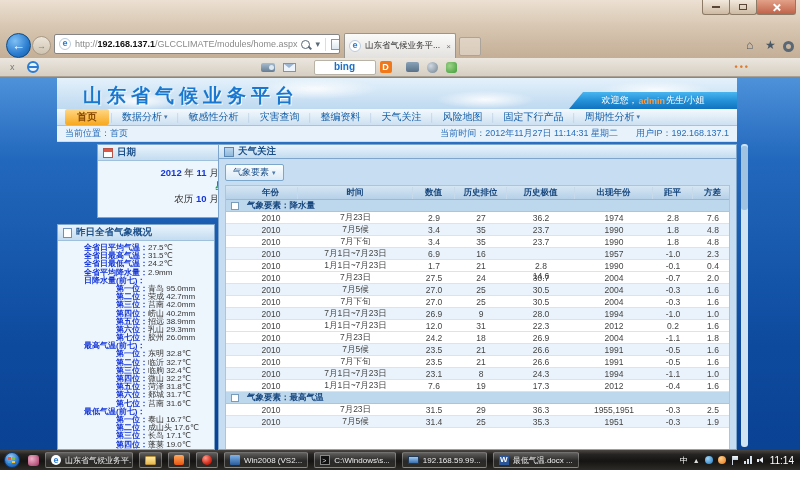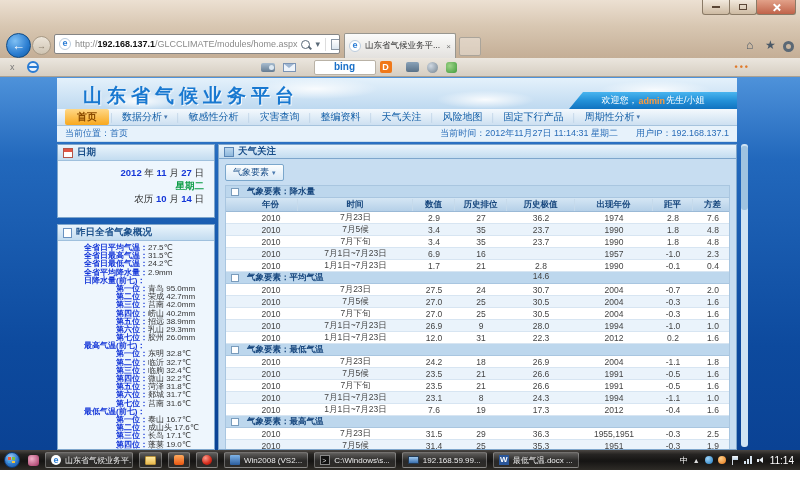--- a/index.html
+++ b/index.html
@@ -89,21 +89,21 @@
     border-radius:2px;color:#8a4a00;font-weight:bold;}
   .nav-sep{color:#b6cce1;font-size:8px;}
   .nav-arrow{font-size:7px;color:#4a7ab0;}
   .crumbrow{position:absolute;left:0;top:48px;width:680px;height:16px;box-sizing:border-box;background:#e7f2fb;
     border-bottom:1px solid #c9dded;display:flex;align-items:center;font-size:9px;color:#2a6db8;}
   .crumb{margin-left:8px;} .status{margin-left:auto;} .ip{margin:0 8px 0 18px;}
 
   
   .sidebar{position:absolute;left:0;top:66px;width:158px;height:306px;}
   .panel{position:absolute;left:0;width:158px;box-sizing:border-box;border:1px solid #7ea6cc;background:#eef6fd;overflow:hidden;}
-  .panel1{top:0;height:74px;}
+  .panel1{top:0;height:74px;margin-left:40px;}
   .panel2{top:80px;height:226px;}
   .phead{height:15px;background:linear-gradient(#eaf4fc,#c3dcf0);border-bottom:1px solid #9fc0dd;
     display:flex;align-items:center;font-size:9.5px;font-weight:bold;color:#1a4f8a;padding-left:5px;gap:4px;}
   .cal-ico{width:8px;height:8px;background:#fff;border:1px solid #b55549;position:relative;flex:none;}
   .cal-ico::before{content:"";position:absolute;left:0;right:0;top:0;height:3px;background:#e05545;}
   .sheet-ico{width:7px;height:8px;background:#fff;border:1px solid #6a92c0;flex:none;}
   .grid-ico{width:8px;height:8px;background:linear-gradient(#bcd8f0,#8fb8dc);border:1px solid #5a86b5;flex:none;}
   .cal-body{padding:5px 10px 0 0;text-align:right;font-size:9.5px;line-height:13px;color:#333;}
   .c-num{color:#1436d8;font-weight:bold;} .c-green{color:#0b9c44;font-weight:bold;} .c-plain{color:#333;}
   .ov-body{padding:3px 2px 0 8px;font-size:8px;line-height:8.2px;color:#333;white-space:nowrap;}
@@ -343,35 +343,35 @@
         <div class="mhead">
           <span class="grid-ico"></span>
           <span>天气关注</span>
         </div>
         <div class="mbody">
           <div class="filterbtn">
             <span>气象要素</span>
             <span class="nav-arrow">▾</span>
           </div>
           <div class="tablewrap">
-              <div class="trow tgroup">
-                <div class="cb"></div>
-                <span class="gname">气象要素：降水量</span>
-              </div>
               <div class="trow thead">
                 <div class="tc" style="width: 18px;"></div>
                 <div class="tc" style="width: 54px;">年份</div>
                 <div class="tc" style="width: 115px;">时间</div>
                 <div class="tc" style="width: 42px;">数值</div>
                 <div class="tc" style="width: 52px;">历史排位</div>
                 <div class="tc" style="width: 68px;">历史极值</div>
                 <div class="tc" style="width: 78px;">出现年份</div>
                 <div class="tc" style="width: 40px;">距平</div>
                 <div class="tc" style="width: 40px;">方差</div>
               </div>
+              <div class="trow tgroup">
+                <div class="cb"></div>
+                <span class="gname">气象要素：降水量</span>
+              </div>
               <div class="trow">
                 <div class="tc" style="width: 18px;"></div>
                 <div class="tc" style="width: 54px;">2010</div>
                 <div class="tc" style="width: 115px;">7月23日</div>
                 <div class="tc" style="width: 42px;">2.9</div>
                 <div class="tc" style="width: 52px;">27</div>
                 <div class="tc" style="width: 68px;">36.2</div>
                 <div class="tc" style="width: 78px;">1974</div>
                 <div class="tc" style="width: 40px;">2.8</div>
                 <div class="tc" style="width: 40px;">7.6</div>
@@ -413,24 +413,20 @@
                 <div class="tc" style="width: 18px;"></div>
                 <div class="tc" style="width: 54px;">2010</div>
                 <div class="tc" style="width: 115px;">1月1日~7月23日</div>
                 <div class="tc" style="width: 42px;">1.7</div>
                 <div class="tc" style="width: 52px;">21</div>
                 <div class="tc" style="width: 68px;">2.8</div>
                 <div class="tc" style="width: 78px;">1990</div>
                 <div class="tc" style="width: 40px;">-0.1</div>
                 <div class="tc" style="width: 40px;">0.4</div>
               </div>
-              <div class="trow tgroup">
-                <div class="cb"></div>
-                <span class="gname">气象要素：平均气温</span>
-              </div>
               <div class="trow">
                 <div class="tc" style="width: 18px;"></div>
                 <div class="tc" style="width: 54px;">2010</div>
                 <div class="tc" style="width: 115px;">7月23日</div>
                 <div class="tc" style="width: 42px;">27.5</div>
                 <div class="tc" style="width: 52px;">24</div>
                 <div class="tc" style="width: 68px;">30.7</div>
                 <div class="tc" style="width: 78px;">2004</div>
                 <div class="tc" style="width: 40px;">-0.7</div>
                 <div class="tc" style="width: 40px;">2.0</div>
@@ -471,24 +467,20 @@
               <div class="trow">
                 <div class="tc" style="width: 18px;"></div>
                 <div class="tc" style="width: 54px;">2010</div>
                 <div class="tc" style="width: 115px;">1月1日~7月23日</div>
                 <div class="tc" style="width: 42px;">12.0</div>
                 <div class="tc" style="width: 52px;">31</div>
                 <div class="tc" style="width: 68px;">22.3</div>
                 <div class="tc" style="width: 78px;">2012</div>
                 <div class="tc" style="width: 40px;">0.2</div>
                 <div class="tc" style="width: 40px;">1.6</div>
-              </div>
-              <div class="trow tgroup">
-                <div class="cb"></div>
-                <span class="gname">气象要素：最低气温</span>
               </div>
               <div class="trow">
                 <div class="tc" style="width: 18px;"></div>
                 <div class="tc" style="width: 54px;">2010</div>
                 <div class="tc" style="width: 115px;">7月23日</div>
                 <div class="tc" style="width: 42px;">24.2</div>
                 <div class="tc" style="width: 52px;">18</div>
                 <div class="tc" style="width: 68px;">26.9</div>
                 <div class="tc" style="width: 78px;">2004</div>
                 <div class="tc" style="width: 40px;">-1.1</div>

